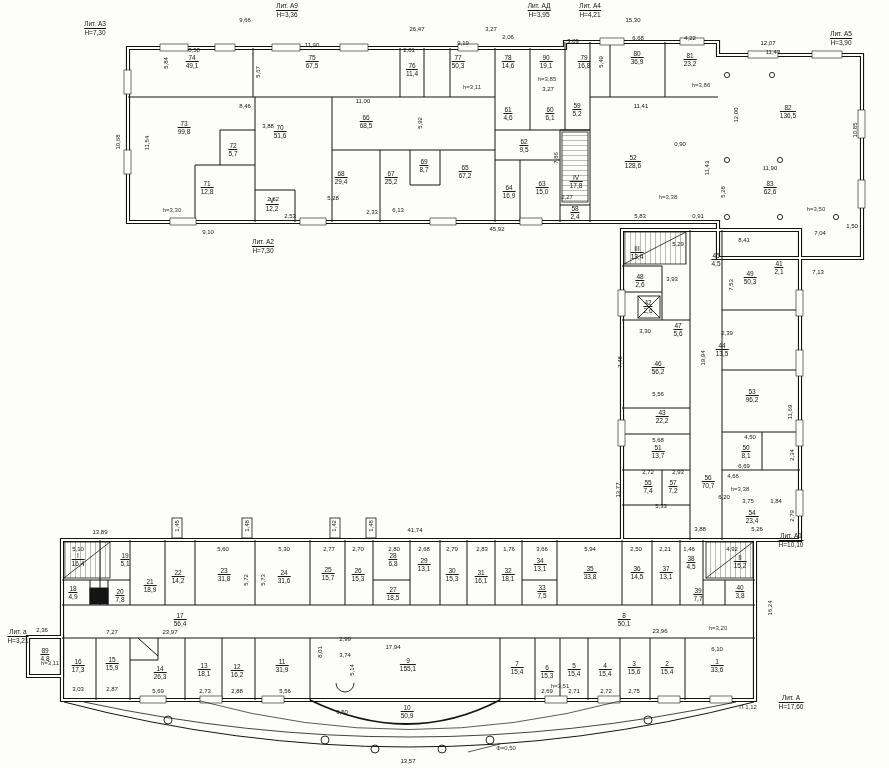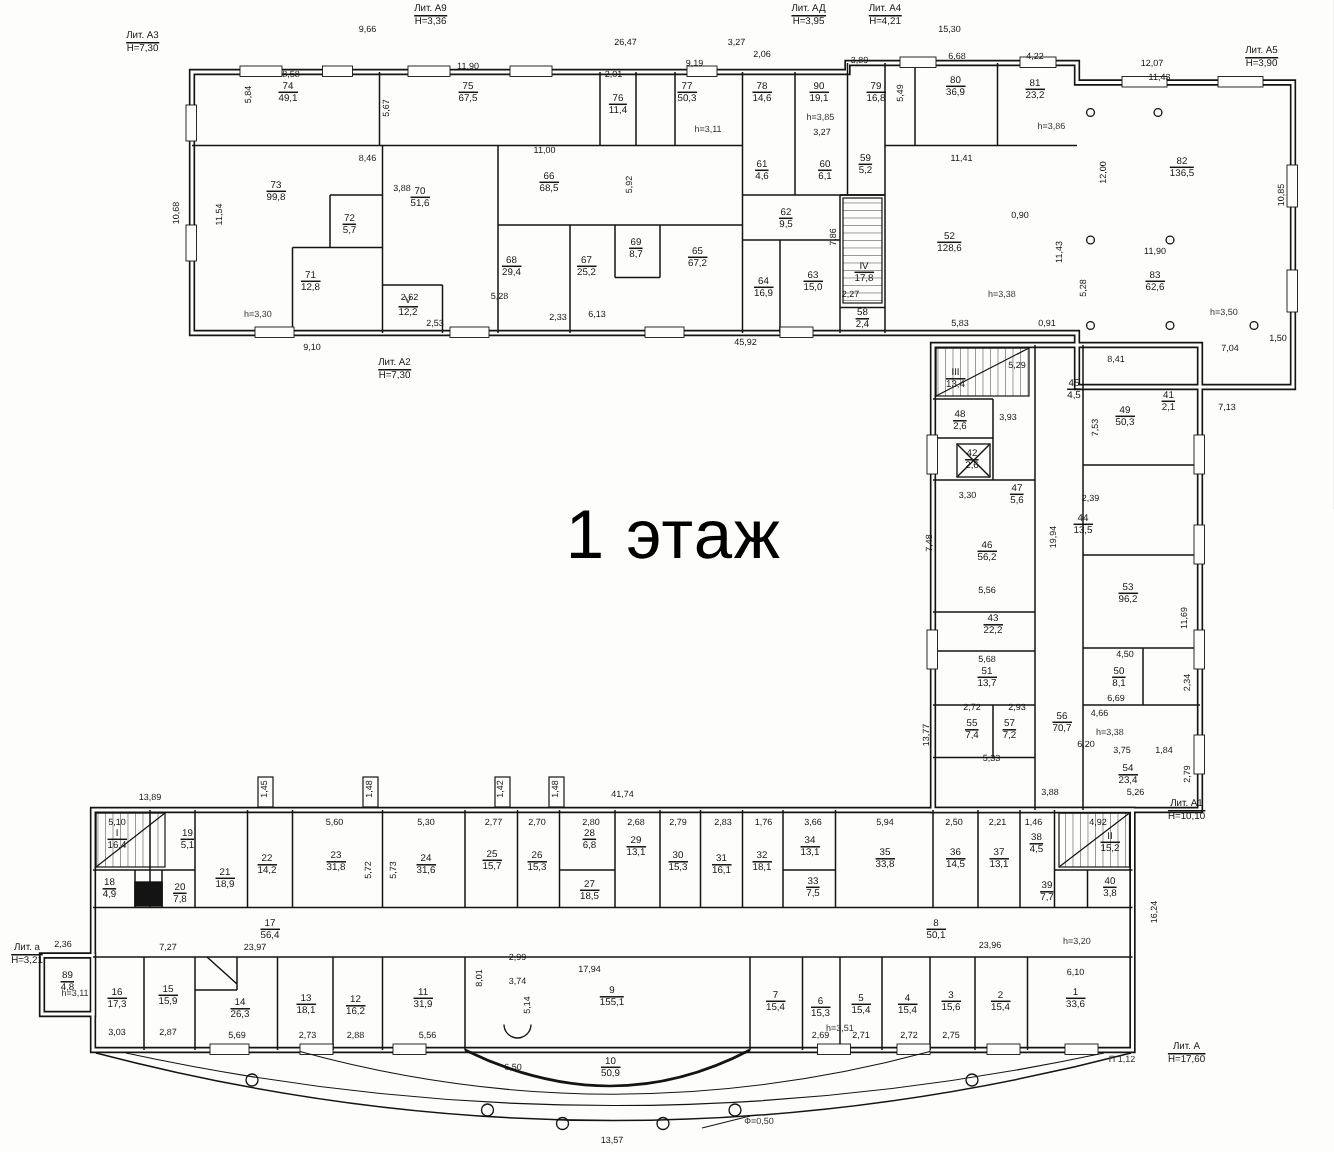--- a/index.html
+++ b/index.html
@@ -644,14 +644,13 @@
       <div class="bld" style="left: 287px; top: 2px;"><span class="bl">Лит. А9</span><span>Н=3,36</span></div>
       <div class="bld" style="left: 539px; top: 2px;"><span class="bl">Лит. АД</span><span>Н=3,95</span></div>
       <div class="bld" style="left: 590px; top: 2px;"><span class="bl">Лит. А4</span><span>Н=4,21</span></div>
       <div class="bld" style="left: 841px; top: 30px;"><span class="bl">Лит. А5</span><span>Н=3,90</span></div>
       <div class="bld" style="left: 263px; top: 238px;"><span class="bl">Лит. А2</span><span>Н=7,30</span></div>
       <div class="bld" style="left: 791px; top: 532px;"><span class="bl">Лит. А1</span><span>Н=10,10</span></div>
       <div class="bld" style="left: 791px; top: 694px;"><span class="bl">Лит. А</span><span>Н=17,60</span></div>
       <div class="bld" style="left: 18px; top: 628px;"><span class="bl">Лит. а</span><span>Н=3,21</span></div>
     </div>
 
-  <div class="title">1 этаж</div>
 </div>
 
 </body></html>

